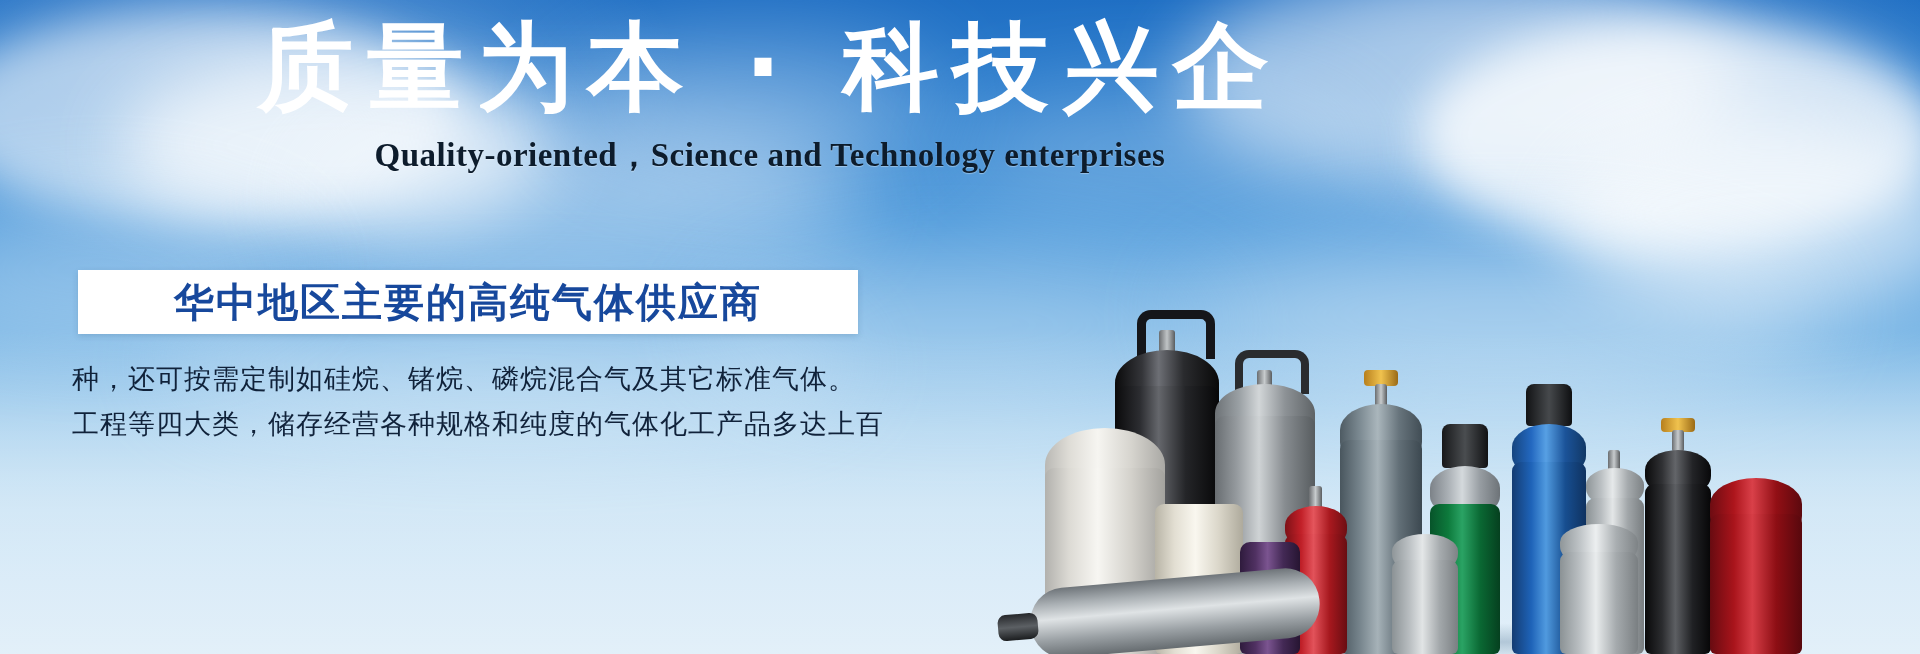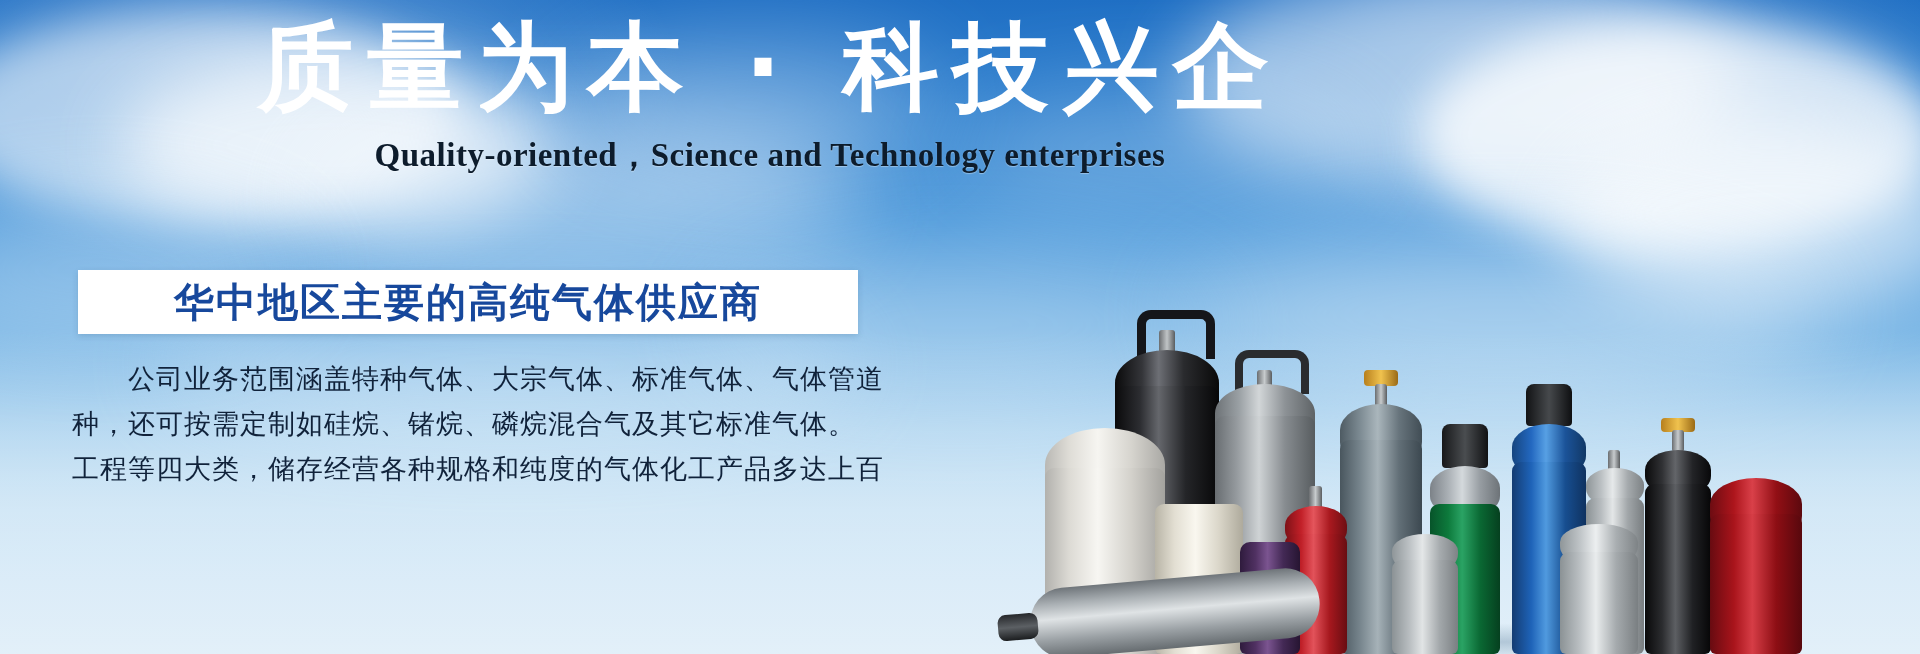--- a/index.html
+++ b/index.html
@@ -114,21 +114,20 @@
   <div id="headline-block">
     <div id="headline">质量为本 · 科技兴企</div>
     <div id="subtitle">Quality-oriented，Science and Technology enterprises</div>
   </div>
 
   <div id="highlight-box">
     <span id="highlight-text">华中地区主要的高纯气体供应商</span>
   </div>
 
   <div id="paragraph">
-    <span class="ln first">公司业务范围涵盖特种气体、大宗气体、标准气体、气体管道</span>
     <span class="ln">种，还可按需定制如硅烷、锗烷、磷烷混合气及其它标准气体。</span>
     <span class="ln">工程等四大类，储存经营各种规格和纯度的气体化工产品多达上百</span>
   </div>
 
   <div id="cylinders">
     <div id="floor"></div>
 
     <div class="cyl" style="left:-25px;width:104px;height:310px;">
       <div class="guard" style="left:22px;top:-34px;width:60px;height:40px;border-width:9px;border-color:#15161a;"></div>
       <div class="valve" style="left:44px;top:-14px;width:16px;height:26px;background:linear-gradient(90deg,#6a6d70,#c0c4c6,#5a5d60);"></div>

